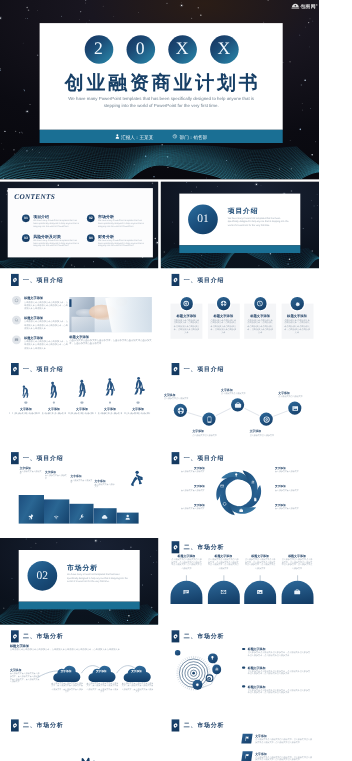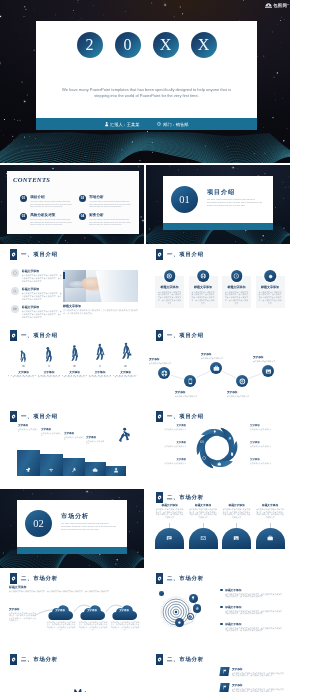--- a/index.html
+++ b/index.html
@@ -541,20 +541,21 @@
         </svg>
         <span class="wtx">包图网</span>
       </div>
       <div class="cover-card">
         <div class="digits">
           <div class="dg">2</div>
           <div class="dg">0</div>
           <div class="dg">X</div>
           <div class="dg">X</div>
         </div>
+        <div class="cover-title">创业融资商业计划书</div>
         <div class="cover-sub">
           <div>We have many PowerPoint templates that has been specifically designed to help anyone that is</div>
           <div>stepping into the world of PowerPoint for the very first time.</div>
         </div>
       </div>
       <div class="cover-bar">
         <span class="cbi">
           <svg width="3.4" height="4.2" viewBox="0 0 8 10">
             <circle cx="4" cy="2.3" r="2.1" fill="#fff"></circle>
             <path d="M0.4 10C0.4 6.7 2 5.2 4 5.2S7.6 6.7 7.6 10Z" fill="#fff"></path>

